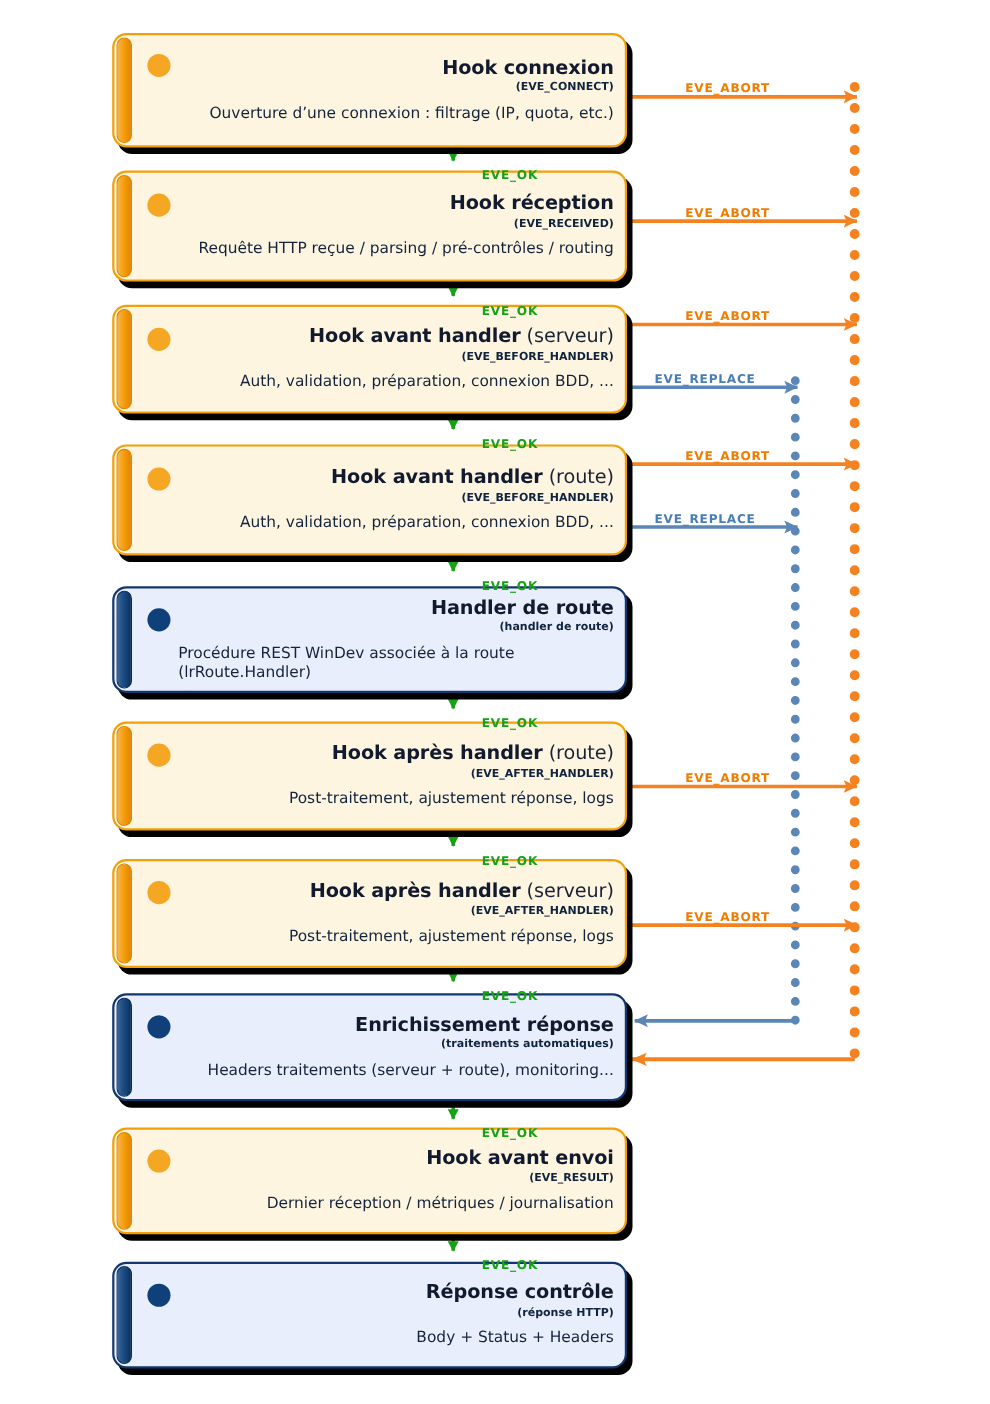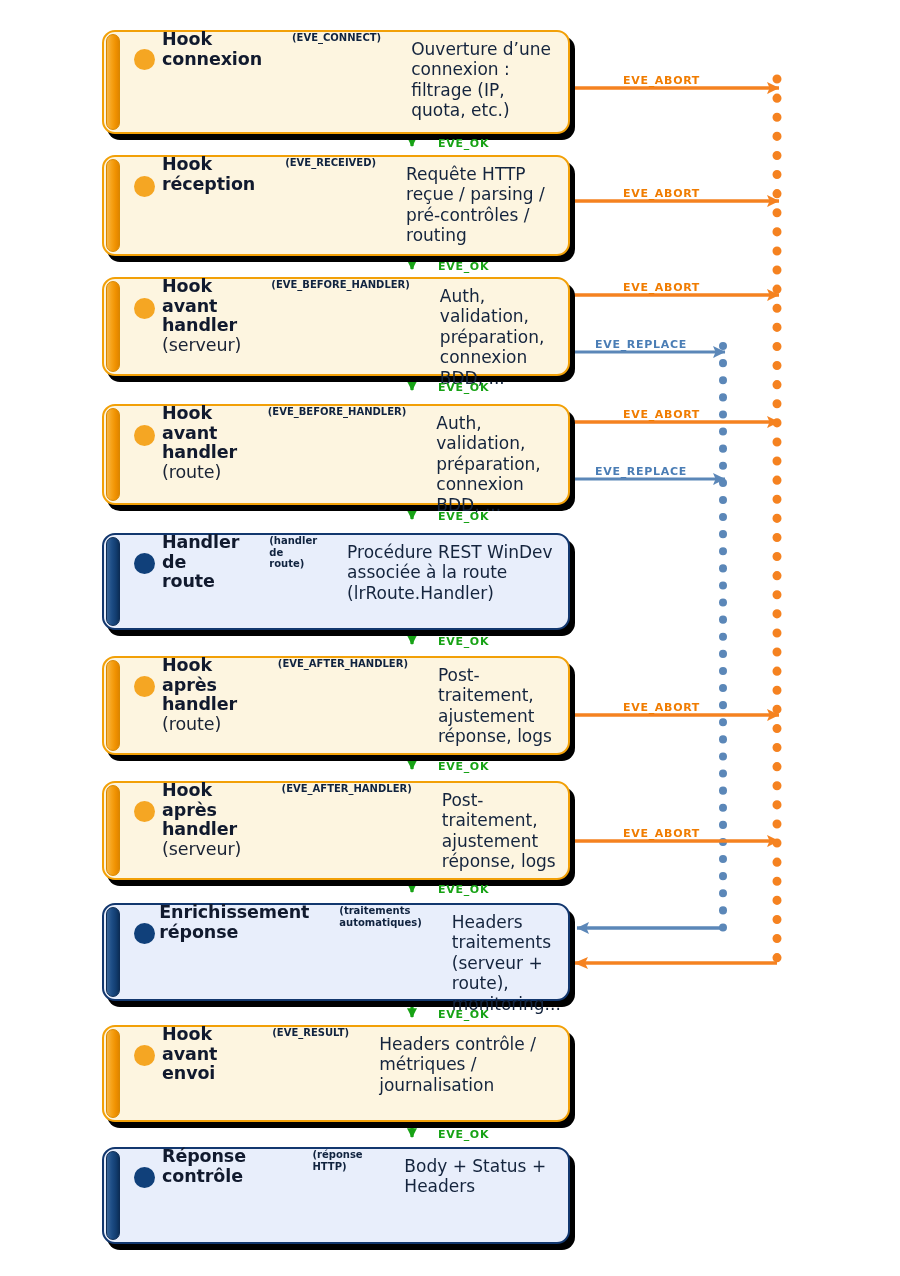--- a/index.html
+++ b/index.html
@@ -65,22 +65,23 @@
     background:linear-gradient(to right,#3a6699 0%,#1d4d85 40%,#123d70 75%,#0c2f58 100%);
     border:1px solid #0d2c55;
     box-sizing:border-box;
   }
 
   .content{
     position:absolute;
     left:30px; right:12px; top:0; bottom:0;
     z-index:4;
     display:flex;
-    flex-direction:row;
+    flex-direction:column;
     justify-content:center;
+    align-items:flex-end;
   }
   .dot{
     position:absolute;
     left:32px;
     width:21px; height:21px;
     border-radius:50%;
     z-index:5;
   }
   .node.hook .dot{ background:#f5a623; }
   .node.auto .dot{ background:#10407a; }
@@ -96,38 +97,38 @@
   .title .sub{ font-weight:normal; color:#1a2335; }
   .code{
     font-size:10px;
     font-weight:bold;
     color:#10233f;
     margin-left:30px;
     margin-top:2px;
     line-height:1.15;
   }
   .desc{
-    font-size:17px;
+    font-size:14px;
     color:#14243d;
     margin-left:30px;
     margin-top:9px;
     line-height:1.2;
   }
 
   
   .elabel{
     position:absolute;
     font-size:11px;
     font-weight:bold;
     letter-spacing:0.7px;
     white-space:nowrap;
     z-index:6;
     font-family:"DejaVu Sans","Liberation Sans",sans-serif;
   }
-  .elabel.ok{ color:#17a215; }
+  .elabel.ok{ color:#17a215;margin-top:16px; }
   .elabel.abort{ color:#f07c00; }
   .elabel.replace{ color:#4a7db5; }
 </style>
 </head>
 <body>
 
 <div id="stage">
 
   <svg id="edges" viewBox="0 0 900 1276" width="900" height="1276">
     <defs>
@@ -277,21 +278,21 @@
   </div>
 
   <div class="node hook" style="left:102px; top:1025px; width:468px; height:97px;">
     <div class="shadow"></div>
     <div class="body"></div>
     <div class="accent"></div>
     <div class="dot" style="top:20px;"></div>
     <div class="content">
       <div class="title"><span>Hook avant envoi</span><span class="sub"></span></div>
       <div class="code">(EVE_RESULT)</div>
-      <div class="desc">Headers contrôle / métriques / journalisation</div>
+      <div class="desc">Dernier réception / métriques / journalisation</div>
     </div>
   </div>
 
   <div class="node auto" style="left:102px; top:1147px; width:468px; height:97px;">
     <div class="shadow"></div>
     <div class="body"></div>
     <div class="accent"></div>
     <div class="dot" style="top:20px;"></div>
     <div class="content">
       <div class="title"><span>Réponse contrôle</span><span class="sub"></span></div>

